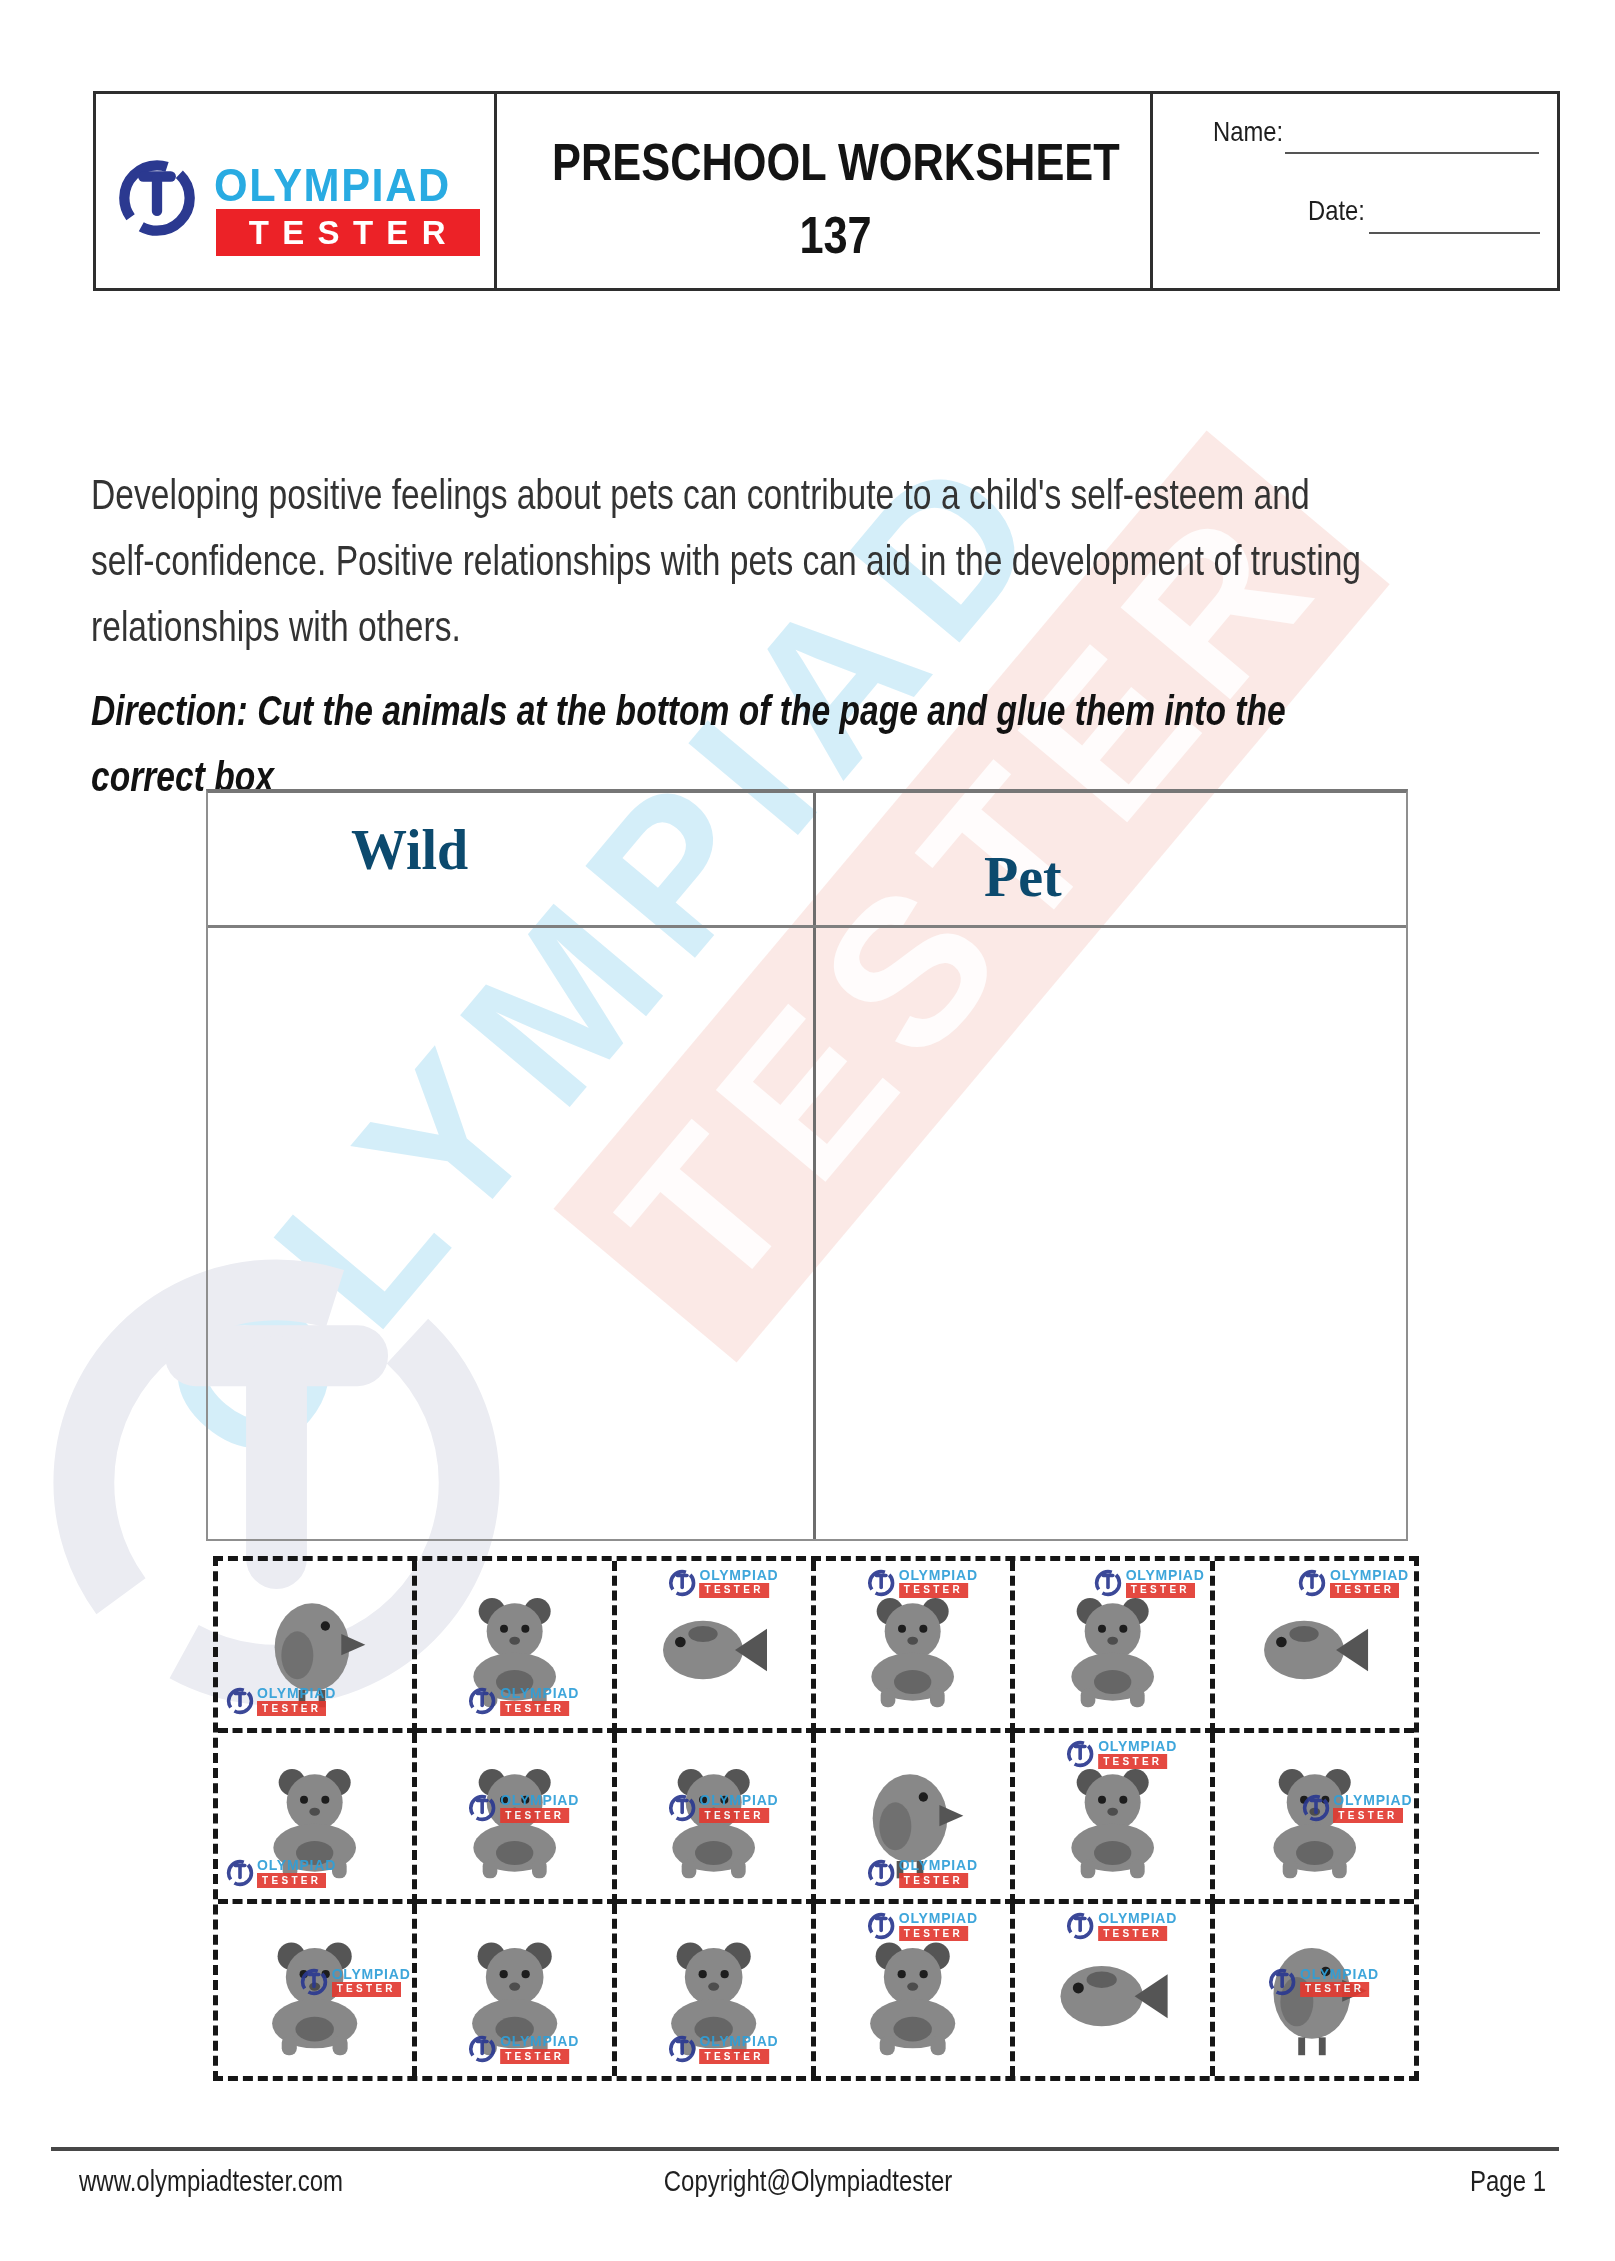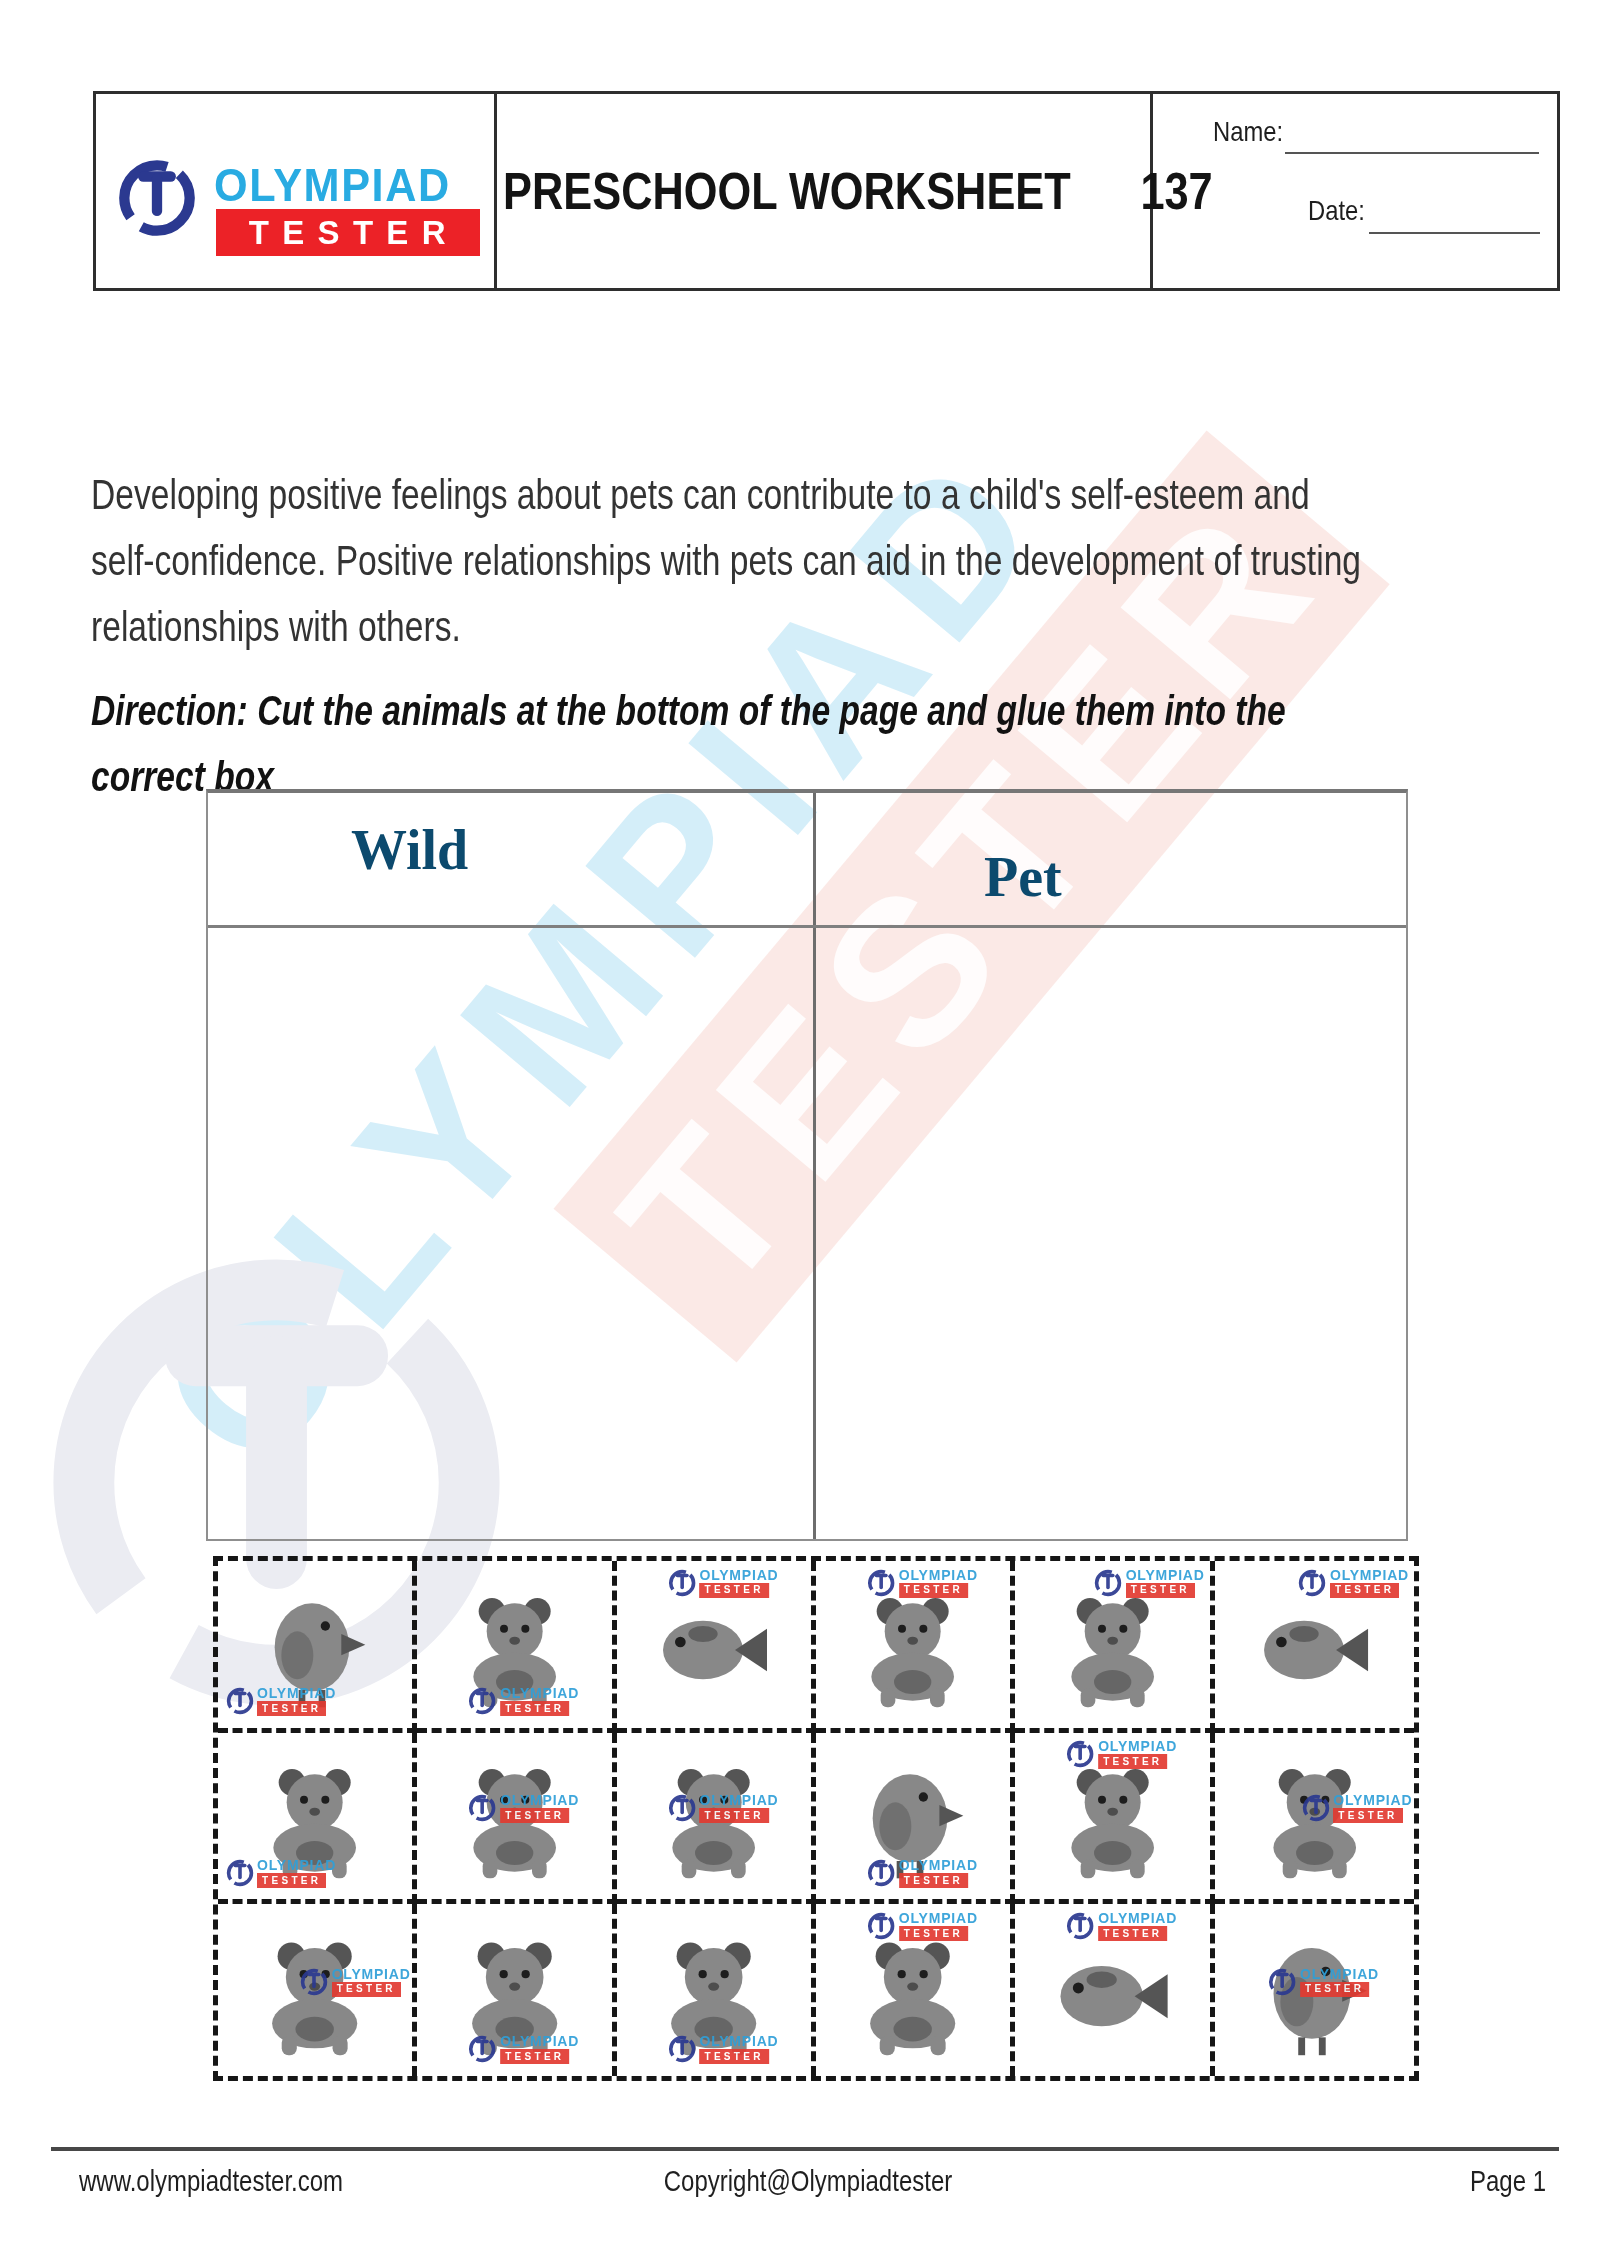--- a/index.html
+++ b/index.html
@@ -42,22 +42,22 @@
     position:absolute; left:118px; top:63px; font-size:47px; font-weight:bold;
     color:#29abe2; letter-spacing:1.7px; transform:scaleX(0.92); transform-origin:left top;
   }
   .logo-brand-strip {
     position:absolute; left:120px; top:115px; width:264px; height:47px;
     background:#ec2227; color:#ffffff; font-size:33px; font-weight:bold;
     display:flex; align-items:center; justify-content:center; letter-spacing:13.3px;
     padding-left:11.6px;
   }
   .title-cell {
-    position:absolute; left:398px; top:0; width:684px; height:100%;
-    display:flex; flex-direction:row; align-items:center; justify-content:center; gap:13.3px;
+    position:absolute; left:398px; top:8px; width:684px; height:100%;
+    display:flex; flex-direction:column; align-items:center; justify-content:center; gap:13.3px;
   }
   .title-l1, .title-l2 {
     font-size:51px; font-weight:bold; color:#141414; letter-spacing:0;
     transform:scaleX(0.85); transform-origin:center; white-space:nowrap;
   }
   .nd-cell { position:absolute; left:1054px; top:0; right:0; height:100%; }
   .nd-label { position:absolute; font-size:28px; color:#1e1e1e; transform:scaleX(0.85); transform-origin:left top; }
   .nd-label.name { left:63px; top:21.6px; }
   .nd-label.date { left:158px; top:101px; }
   .nd-line { position:absolute; border-bottom:2.5px solid #555; }

